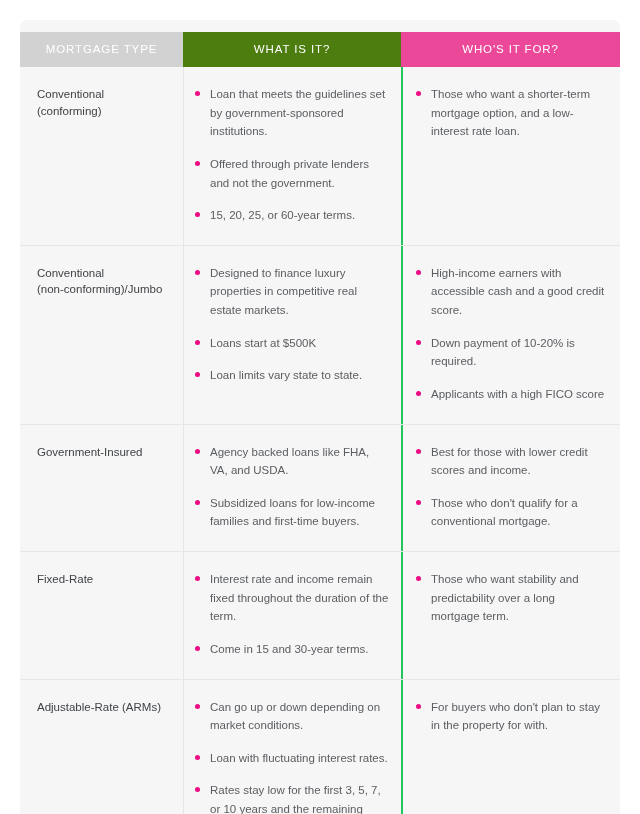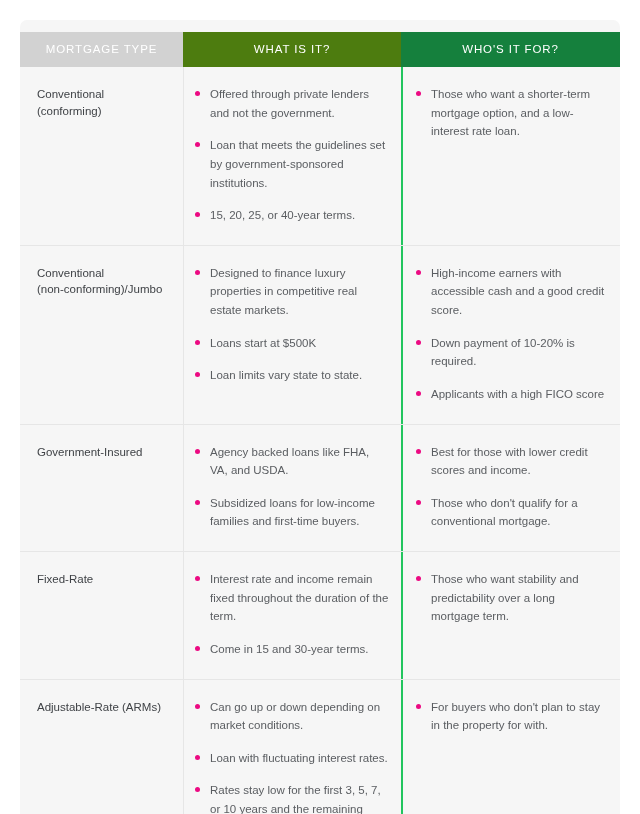--- a/index.html
+++ b/index.html
@@ -44,21 +44,21 @@
     font-size: 11.5px;
     font-weight: 400;
     letter-spacing: 0.9px;
     text-align: center;
     line-height: 1.2;
     user-select: none;
     margin-top: 12px;
   }
   .th-1 { width: 163px; background: #d2d2d2; }
   .th-2 { width: 218px; background: #4d7c0f; }
-  .th-3 { width: 219px; background: #15803d; }
+  .th-3 { width: 219px; background: #ec4899; }
 
   
   .tr {
     display: flex;
     background: #f6f6f6;
     border-top: 1px solid #e6e6e6;
   }
   .tr:first-of-type { border-top: none; }
 
   .td {
@@ -135,23 +135,23 @@
       <div class="th th-3">WHO'S IT FOR?</div>
     </div>
 
     <div id="tbody">
         <div class="tr row-h1">
           <div class="td td-type">
             <div class="type-name">Conventional<br>(conforming)</div>
           </div>
           <div class="td td-what">
             <ul class="bullets" style="--bullet: #ec0a82;">
+              <li>Loan that meets the guidelines set by government-sponsored institutions.</li>
               <li>Offered through private lenders and not the government.</li>
-              <li>Loan that meets the guidelines set by government-sponsored institutions.</li>
-              <li>15, 20, 25, or 40-year terms.</li>
+              <li>15, 20, 25, or 60-year terms.</li>
             </ul>
           </div>
           <div class="td td-who">
             <ul class="bullets" style="--bullet: #ec0a82;">
               <li>Those who want a shorter-term mortgage option, and a low-interest rate loan.</li>
             </ul>
           </div>
         </div>
         <div class="tr row-h2">
           <div class="td td-type">

